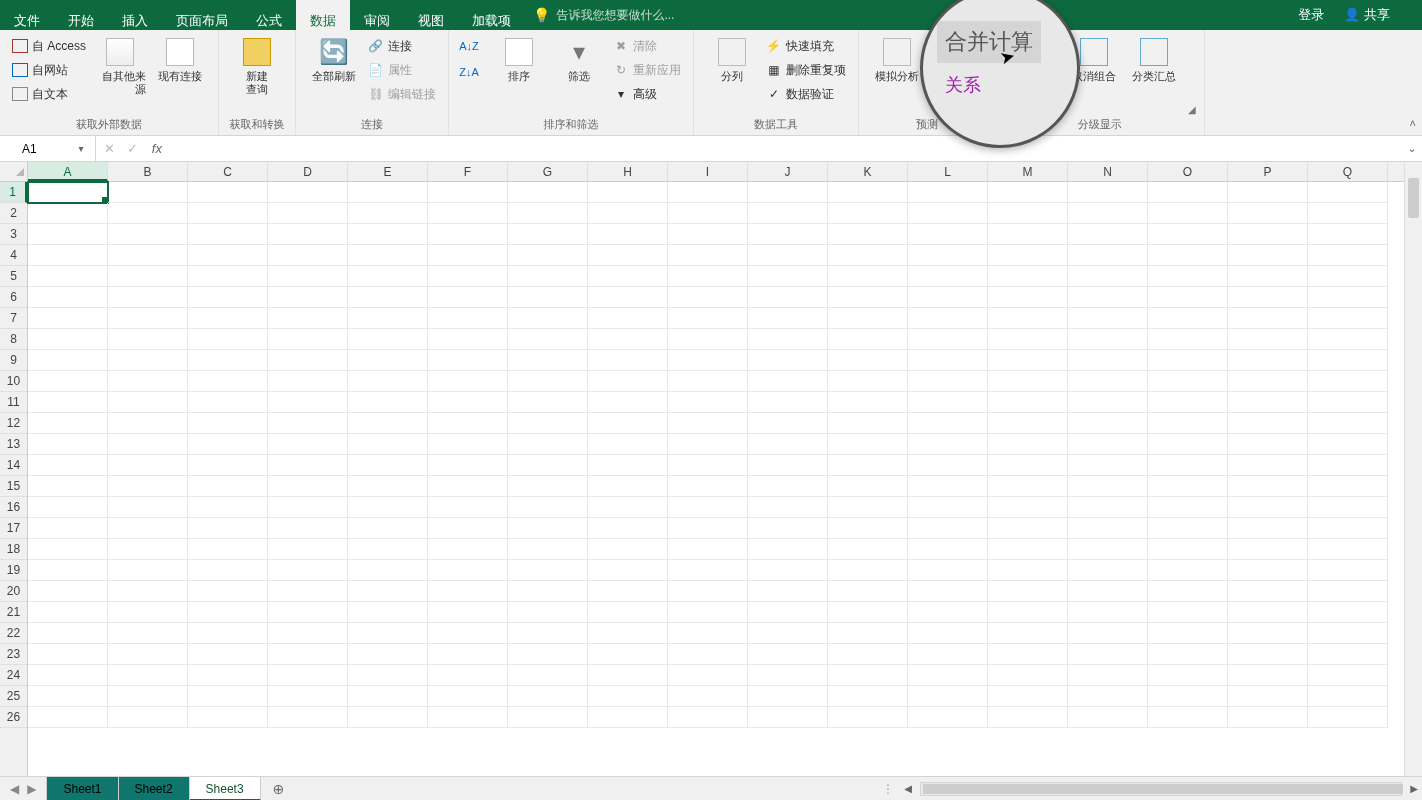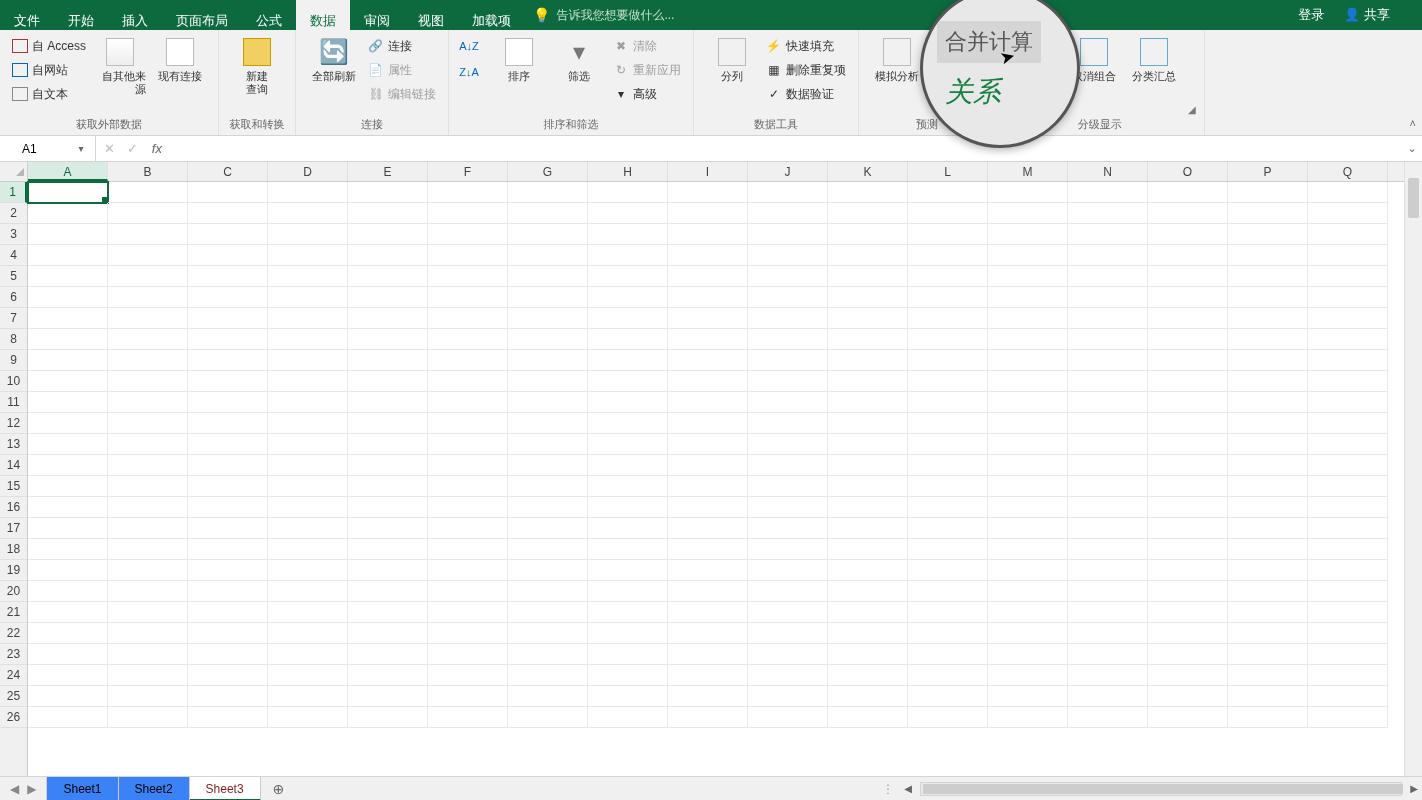--- a/index.html
+++ b/index.html
@@ -53,34 +53,34 @@
 .cell-row { display: flex; height: 21px; }
 .cell { width: 80px; border-right: 1px solid #e8e8e8; border-bottom: 1px solid #e8e8e8; }
 .cell.active { outline: 2px solid #0d6a3f; outline-offset: -1px; }
 .cell.active::after { content:""; position:absolute; width:6px; height:6px; background:#0d6a3f; margin-left:74px; margin-top:15px; }
 .vscroll { position: absolute; right: 0; top: 0; bottom: 0; width: 18px; background: #f0f0f0; border-left: 1px solid #e0e0e0; }
 .vscroll .thumb { margin:16px 3px; height:40px; background:#cdcdcd; border-radius:2px; }
 
 
 .sheet-bar { height: 24px; border-top: 1px solid #d4d4d4; background: #f0f0f0; display: flex; align-items: center; font-size: 12px; }
 .sheet-nav { padding: 0 10px; color: #888; display:flex; gap:8px; }
-.sheet-tab { padding: 0 16px; height: 24px; line-height: 24px; border-right: 1px solid #ccc; background: #3b82f6; cursor:pointer; }
+.sheet-tab { padding: 0 16px; height: 24px; line-height: 24px; border-right: 1px solid #ccc; background: #0f766e; cursor:pointer; }
 .sheet-tab.first { border-left: 1px solid #ccc; }
-.sheet-tab.active { background: #fff; border-bottom: 2px solid #0d6a3f; color: #7f1d1d; }
+.sheet-tab.active { background: #fff; border-bottom: 2px solid #0d6a3f; color: #14532d; }
 .add-sheet { padding: 0 12px; color: #666; font-size: 14px; cursor:pointer; }
 .hscroll { margin-left: auto; display:flex; align-items:center; width:540px; }
 .hscroll .track { flex:1; height:14px; background:#e9e9e9; border:1px solid #d4d4d4; margin:0 4px; position:relative; }
 .hscroll .thumb { position:absolute; left:2px; top:1px; width:480px; height:10px; background:#cdcdcd; }
 .hscroll .arrow { width:16px; text-align:center; color:#666; font-size:10px; }
 
 
 .magnifier { position: absolute; left: 920px; top: -12px; width: 160px; height: 160px; border-radius: 50%; border: 3px solid #555; background: #e8e8e8; overflow: hidden; box-shadow: 0 2px 8px rgba(0,0,0,0.3); }
 .magnifier .mag-content { transform: scale(1); padding: 30px 14px; }
 .mag-btn { font-size: 22px; color: #555; padding: 6px 8px; background:#d5d5d5; display:inline-block; margin-bottom:6px; }
-.mag-text2 { font-size: 28px; color: #15803d; padding: 4px 8px; font-style: italic; }
+.mag-text2 { font-size: 18px; color: #a21caf; padding: 4px 8px; }
 .cursor { position:absolute; left:1000px; top:46px; font-size:18px; color:#000; transform: rotate(-15deg); }
 
 
 .ic-box { width:16px; height:14px; border:1px solid; display:inline-block; }
 .ic-big { width:28px; height:28px; display:inline-block; }
 </style>
 </head>
 <body>
 
 <div class="title-bar">

